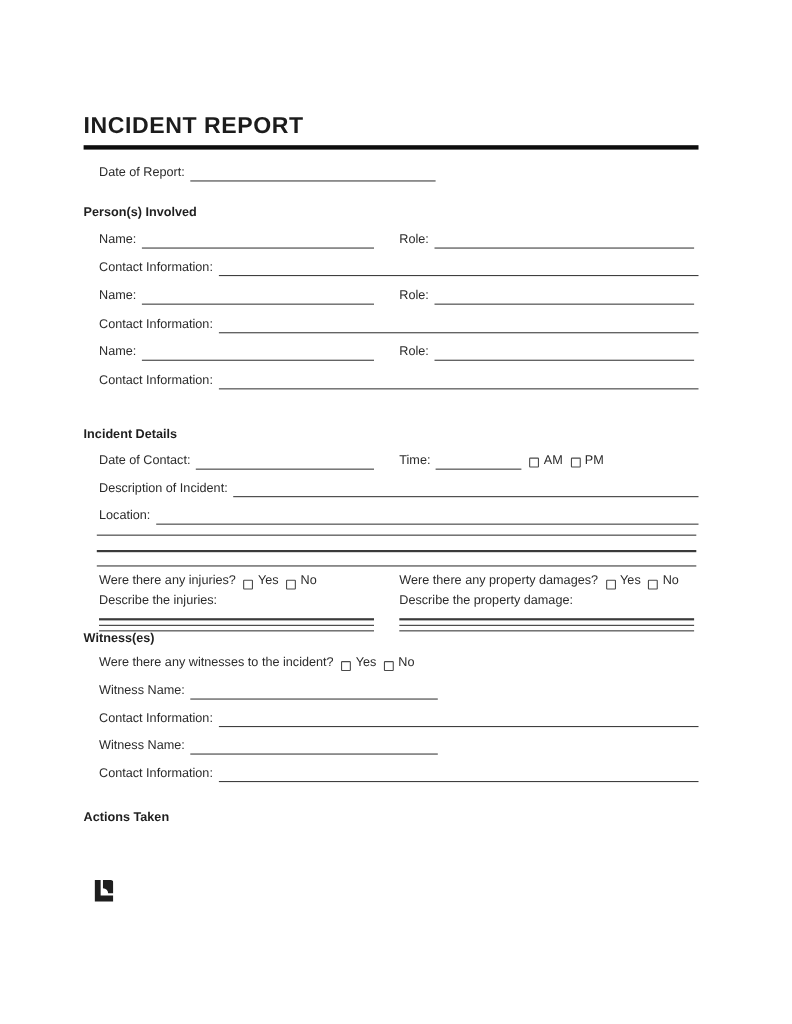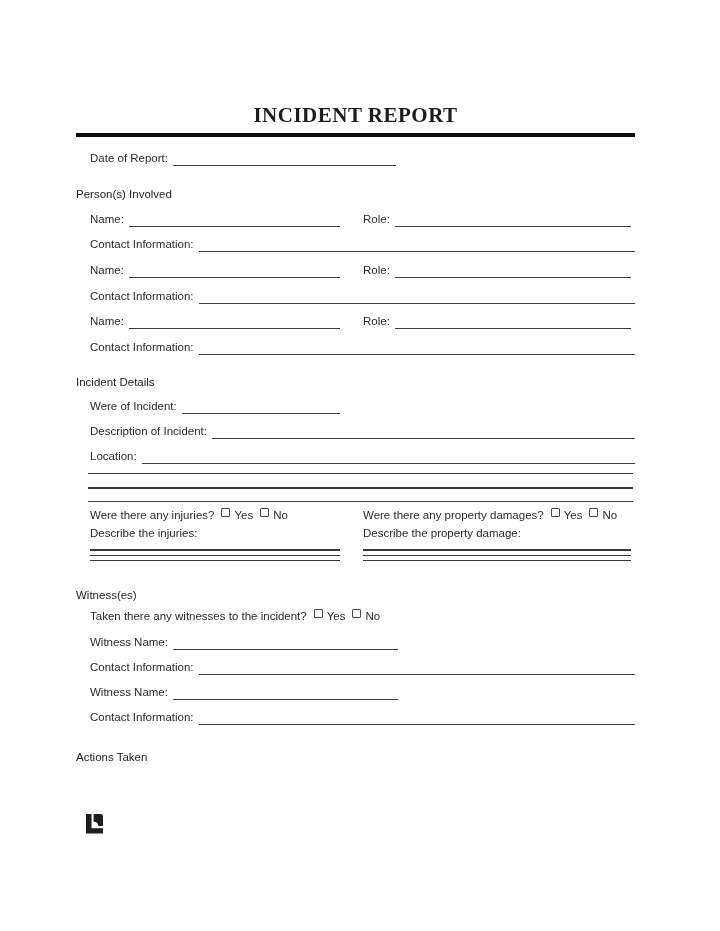--- a/index.html
+++ b/index.html
@@ -13,63 +13,62 @@
     color:#2b2b2b;
     overflow:hidden;
   }
   .content {
     position:absolute;
     left:76px; top:0;
     width:559px;
   }
   .title {
     padding-top:103px;
-    text-align:center;
+    text-align:left;
     font-size:21px;
     font-weight:700;
     letter-spacing:0.5px;
     color:#1c1c1c;
-    font-family:Liberation Serif, serif;
   }
   .title-rule { margin-top:5px; height:4px; background:#0d0d0d; }
 
-  .section-heading { font-weight:400; line-height:15px; color:#1f1f1f; }
+  .section-heading { font-weight:700; line-height:15px; color:#1f1f1f; }
 
   .row {
     display:flex; align-items:center;
     margin-left:14px; line-height:15px; height:16px;
   }
   .row .lbl { white-space:nowrap; padding-right:5px; }
   .fill {
     flex:1;
     border-bottom:1.3px solid #3f3f3f;
     height:15px;
   }
   .fill.w223 { flex:none; width:223px; }
   .fill.w225 { flex:none; width:225px; }
   .fill.w78  { flex:none; width:78px; }
 
   .two-col { display:flex; margin-left:14px; }
   .col-l { width:250px; flex:none; display:flex; align-items:flex-end; }
   .col-gap { width:23px; flex:none; }
   .col-r { flex:1; display:flex; align-items:flex-end; margin-right:4px; }
 
-  .q-row { display:flex; align-items:flex-start; line-height:15px; height:15px; }
+  .q-row { display:flex; align-items:flex-end; line-height:15px; height:15px; }
   .cb {
     width:9px; height:9px; flex:none;
     border:1px solid #4a4a4a; border-radius:1px;
     display:inline-block;
     margin:0 4px 0 7px;
     background:#ffffff;
   }
   .blank-line { height:1.4px; background:#3a3a3a; }
   .full-line { margin-left:12px; margin-right:2px; }.mt6{margin-top:6px}.mt8{margin-top:8px}.mt9{margin-top:9px}
   .mt10{margin-top:10px}.mt11{margin-top:4px}.mt12{margin-top:12px}.mt13{margin-top:13px}
-  .mt16{margin-top:25px}.mt20{margin-top:20px}.mt21{margin-top:21px}.mt23{margin-top:23px}
-  .mt27{margin-top:27px}.mt48{margin-top:48px}
+  .mt16{margin-top:25px}.mt20{margin-top:34px}.mt21{margin-top:21px}.mt23{margin-top:23px}
+  .mt27{}.mt48{margin-top:48px}
 
   .logo { margin-left:10px; width:17px; height:21px; }
 </style>
 </head>
 <body>
 
 <div class="page">
   <div class="content">
 
     <div class="title">INCIDENT REPORT</div>
@@ -127,24 +126,32 @@
     </div>
     <div class="row mt10">
       <span class="lbl">Contact Information:</span>
       <span class="fill"></span>
     </div>
 
     <div class="section-heading mt20">Incident Details</div>
 
     <div class="row mt8">
       <span class="col-l">
-        <span class="lbl">Were of Incident:</span>
-        <span class="fill"></span>
-      </span>
-      <span class="col-gap"></span>
+        <span class="lbl">Date of Contact:</span>
+        <span class="fill"></span>
+      </span>
+      <span class="col-gap"></span>
+      <span class="col-r" style="border:none">
+        <span class="lbl">Time:</span>
+        <span class="fill w78"></span>
+        <span class="cb" style="margin-bottom:2px"></span>
+        <span>AM</span>
+        <span class="cb" style="margin-bottom:2px"></span>
+        <span>PM</span>
+      </span>
     </div>
 
     <div class="row mt9">
       <span class="lbl">Description of Incident:</span>
       <span class="fill"></span>
     </div>
 
     <div class="row mt9">
       <span class="lbl">Location:</span>
       <span class="fill"></span>
@@ -190,21 +197,21 @@
     </div>
     <div class="two-col mt11">
       <span class="col-l blank-line"></span>
       <span class="col-gap"></span>
       <span class="col-r blank-line"></span>
     </div>
 
     <div class="section-heading mt27">Witness(es)</div>
 
     <div class="q-row mt6" style="margin-left:14px">
-      <span>Taken there any witnesses to the incident?</span>
+      <span>Were there any witnesses to the incident?</span>
       <span class="cb"></span>
       <span>Yes</span>
       <span class="cb"></span>
       <span>No</span>
     </div>
 
     <div class="row mt10">
       <span class="lbl">Witness Name:</span>
       <span class="fill w225"></span>
     </div>

